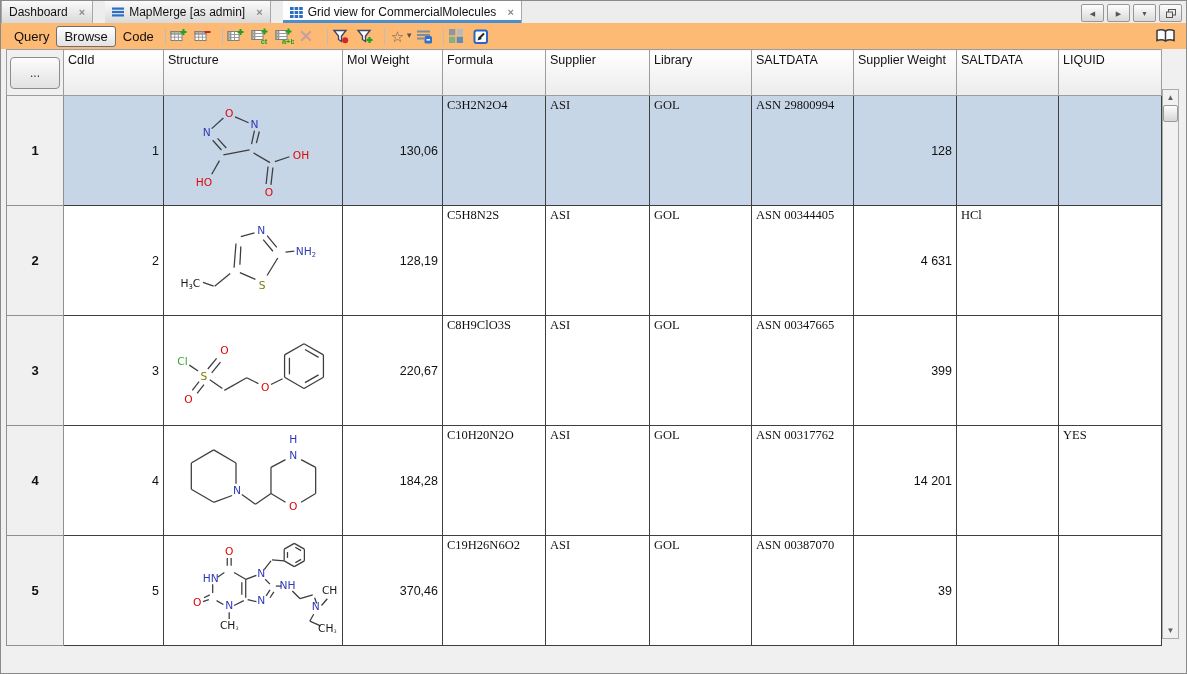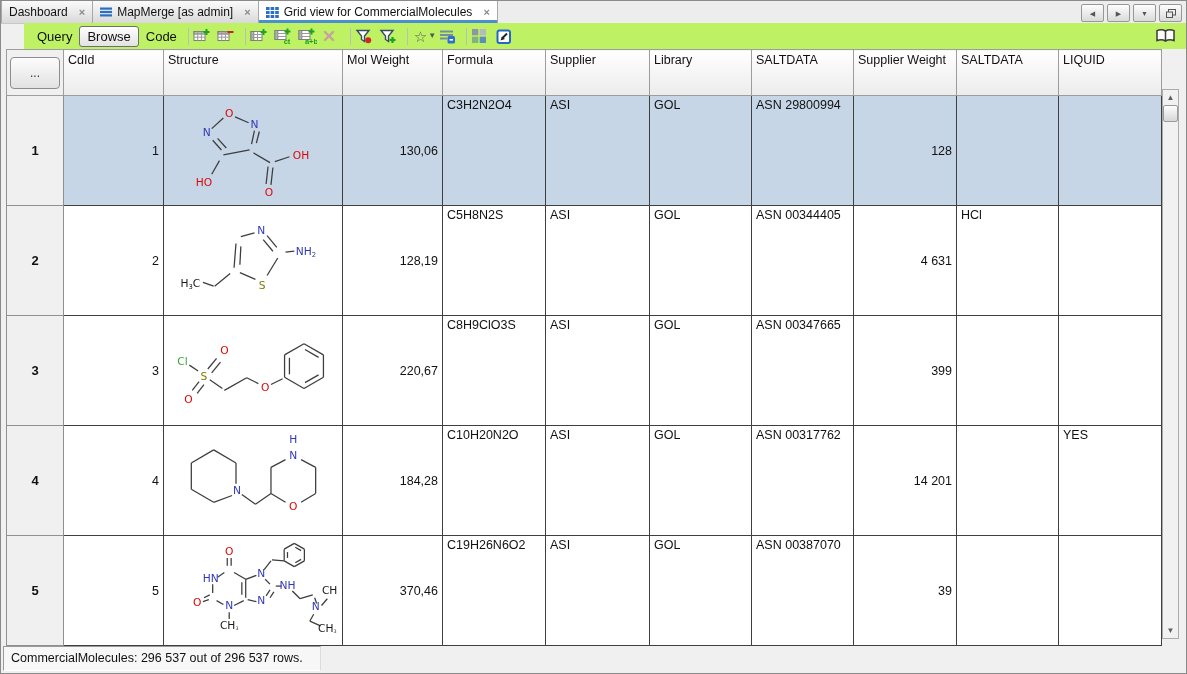--- a/index.html
+++ b/index.html
@@ -2,54 +2,54 @@
 <html><head>
 <meta charset="utf-8">
 <style>
   html,body{margin:0;padding:0;background:#d8d8d8;}
   .window{
     position:relative;width:1187px;height:674px;box-sizing:border-box;
     background:#f0f0f0;border:1px solid #8a8a8a;overflow:hidden;
     font-family:"Liberation Sans",sans-serif;color:#111;
   }
   
-  .tabbar{position:absolute;left:0;top:0;right:0;height:22px;display:flex;background:#ededed;border-bottom:1px solid #c8c8c8;}
+  .tabbar{position:absolute;left:0;top:0;right:0;height:22px;display:flex;background:#ededed;border-bottom:1px solid #c8c8c8;gap:12px;}
   .tab{display:flex;align-items:center;gap:5px;padding:0 7px;font-size:12px;
        background:linear-gradient(#fbfbfb,#d9d9d9);border-right:1px solid #a8a8a8;cursor:default;}
   .tab:first-child{border-left:1px solid #a8a8a8;}
   .tab.active{background:#ffffff;box-shadow:inset 0 -3px 0 #4a8fd2;}
   .tab-close{font-size:11px;color:#8a8a8a;font-weight:bold;margin-left:6px;line-height:1;}
   .tab-icon{display:inline-block;line-height:0;}
   .winbtns{position:absolute;right:4px;top:3px;display:flex;gap:3px;}
   .winbtn{width:21px;height:16px;border:1px solid #979797;border-radius:2px;
           background:linear-gradient(#fdfdfd,#dadada);display:flex;align-items:center;justify-content:center;
           font-size:7px;color:#555;line-height:1;}
   
-  .toolbar{position:absolute;left:0;top:22px;right:0;height:26px;display:flex;align-items:center;padding:0 6px;background:#bef264;margin-left:23px;}
+  .toolbar{position:absolute;left:0;top:22px;right:0;height:26px;display:flex;align-items:center;padding:0 6px;background:#fdba74;}
   .mode{font-size:13px;padding:2px 7px;}
   .mode.selected{border:1px solid #6f6f6f;border-radius:3px;background:linear-gradient(#ffffff,#e2e2e2);}
   .sep{width:1px;height:17px;background:#bdbdbd;margin:0 4px;}
   .tbtn{width:24px;height:22px;display:flex;align-items:center;justify-content:flex-start;}
   .star-btn{display:flex;align-items:center;gap:1px;padding:0 2px;height:22px;}
   .star-glyph{font-size:15px;color:#5d5d5d;line-height:1;}
   .caret-glyph{font-size:8px;color:#555;line-height:1;}
   .book-btn{position:absolute;right:8px;top:2px;width:26px;height:22px;display:flex;align-items:center;justify-content:center;}
   
   table.grid{position:absolute;left:5px;top:48px;border-collapse:collapse;table-layout:fixed;background:#fff;}
   table.grid th{height:39px;background:linear-gradient(#ffffff,#ececec);border:1px solid #9d9d9d;
       font-weight:normal;font-size:12.5px;text-align:left;vertical-align:top;padding:3px 4px;}
   table.grid th.corner{background:#f0f0f0;text-align:center;vertical-align:middle;padding:0;}
   .corner-btn{width:50px;height:32px;border:1px solid #8d8d8d;border-radius:4px;
       background:linear-gradient(#fcfcfc,#e2e2e2);font-size:12px;color:#333;}
   table.grid td{border:1px solid #3f3f3f;font-size:12.5px;background:#fff;overflow:hidden;}
   table.grid td.rowhdr{background:#f0f0f0;border:1px solid #909090;text-align:center;vertical-align:middle;
       font-weight:bold;font-size:13px;}
   table.grid tr{height:110px;}
   td.num{text-align:right;vertical-align:middle;padding:0 4px;}
-  td.txt{text-align:left;vertical-align:top;padding:2px 4px;}
+  td.txt{text-align:left;vertical-align:top;padding:2px 4px;font-family:Liberation Serif, serif;}
   td.struct{text-align:center;vertical-align:middle;padding:0;}
   tr.selected td:not(.rowhdr){background:#c6d6e7;}
   
   .vscroll{position:absolute;left:1161px;top:88px;width:17px;height:550px;background:#f1f1f1;
       border:1px solid #ababab;box-sizing:border-box;display:flex;flex-direction:column;align-items:center;}
   .scroll-arrow{font-size:8px;color:#5f5f5f;height:15px;display:flex;align-items:center;}
   .scroll-thumb{width:13px;height:15px;border:1px solid #9a9a9a;border-radius:2px;background:linear-gradient(#fdfdfd,#d6d6d6);}
   .scroll-spacer{flex:1;}
   
   .statusbox{position:absolute;left:2px;top:645px;width:318px;height:25px;box-sizing:border-box;
@@ -491,17 +491,14 @@
     </tbody>
   </table>
 
   <div class="vscroll">
     <div class="scroll-arrow">▲</div>
     <div class="scroll-thumb"></div>
     <div class="scroll-spacer"></div>
     <div class="scroll-arrow">▼</div>
   </div>
 
-  <div class="statusbox">
-    <span>CommercialMolecules: 296 537 out of 296 537 rows.</span>
-  </div>
 
 </div>
 
 </body></html>

